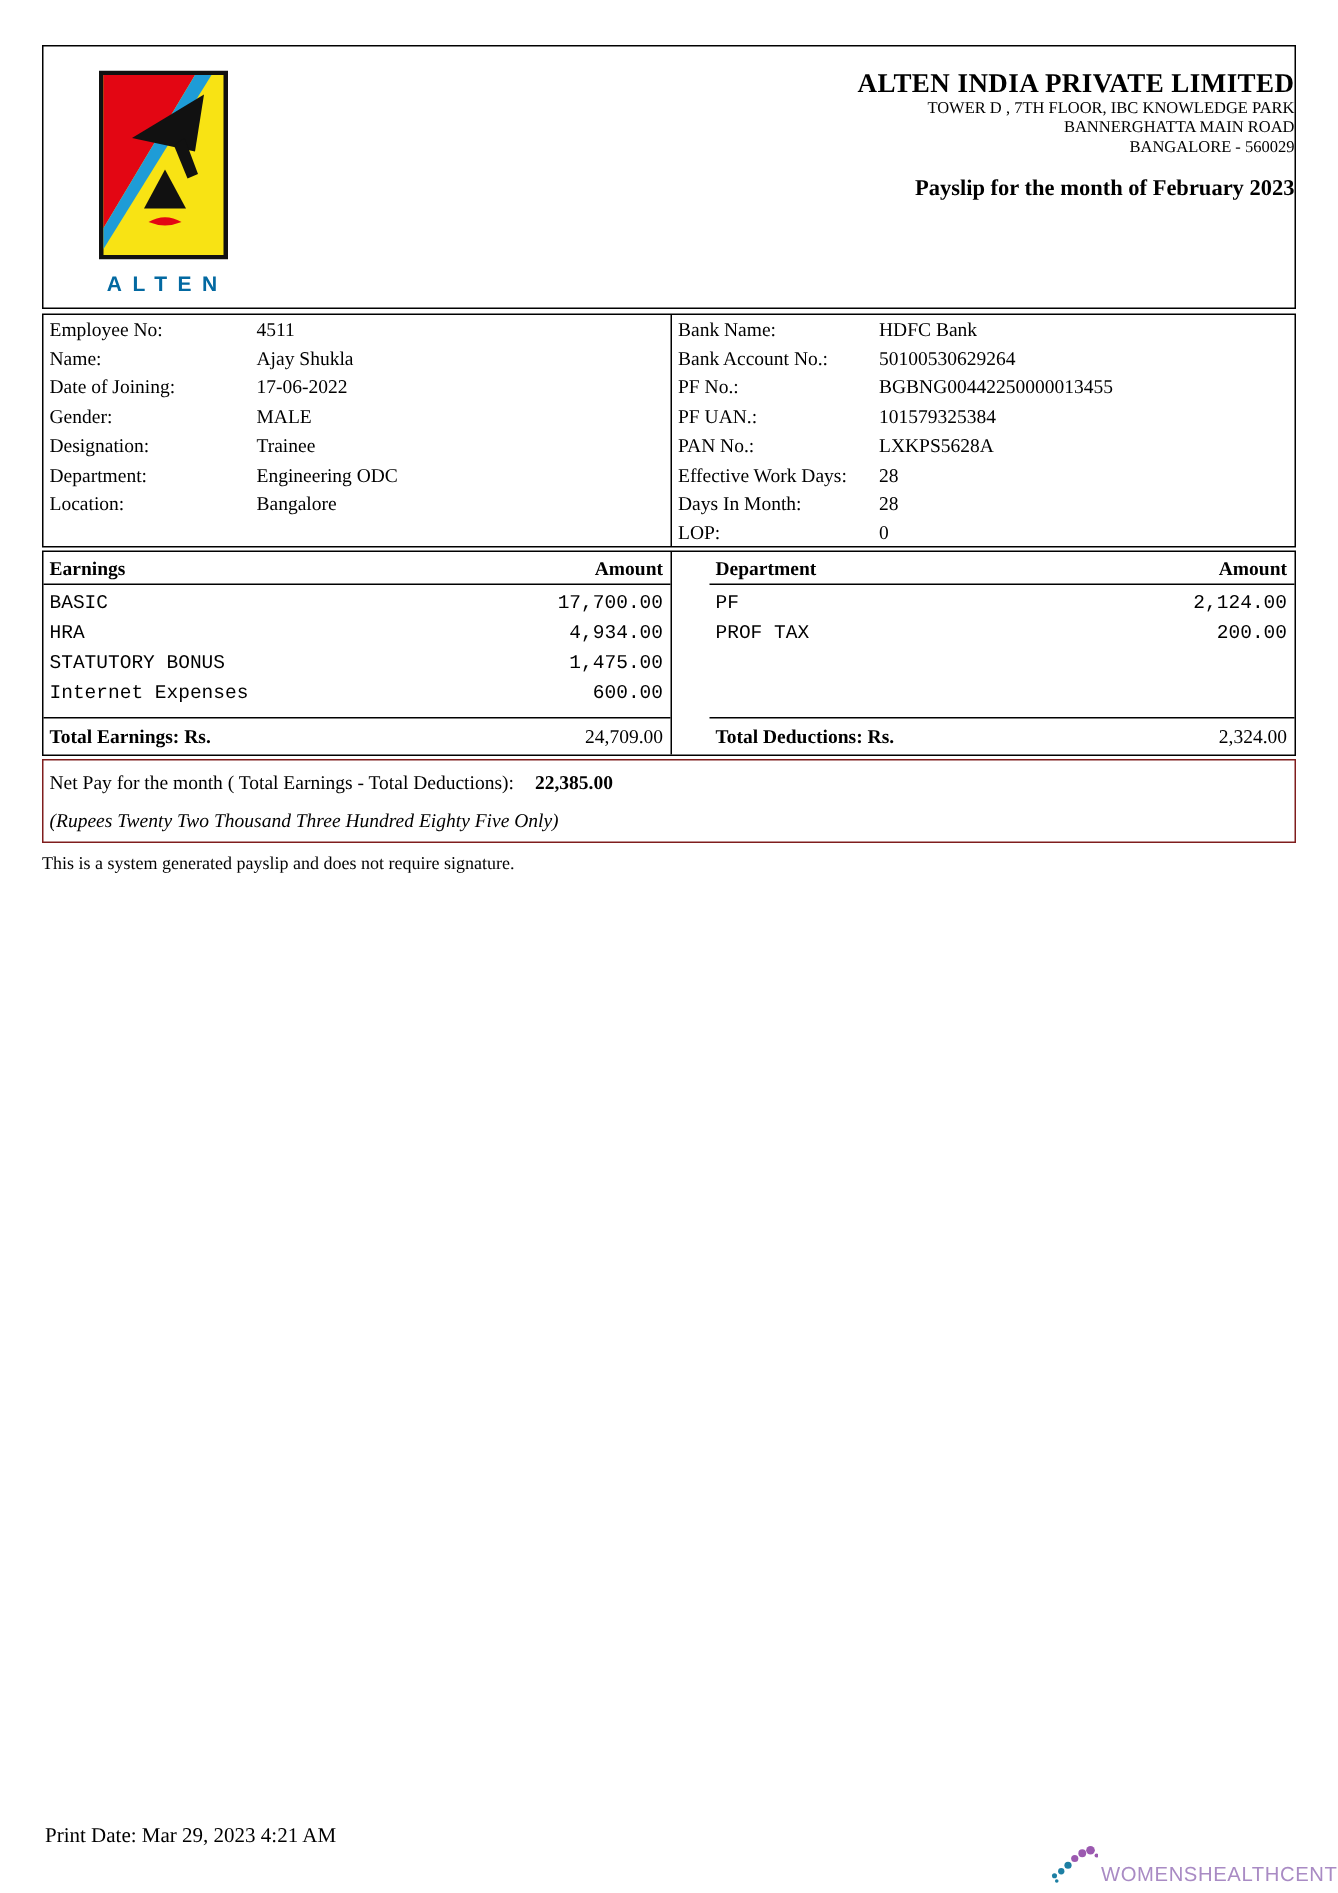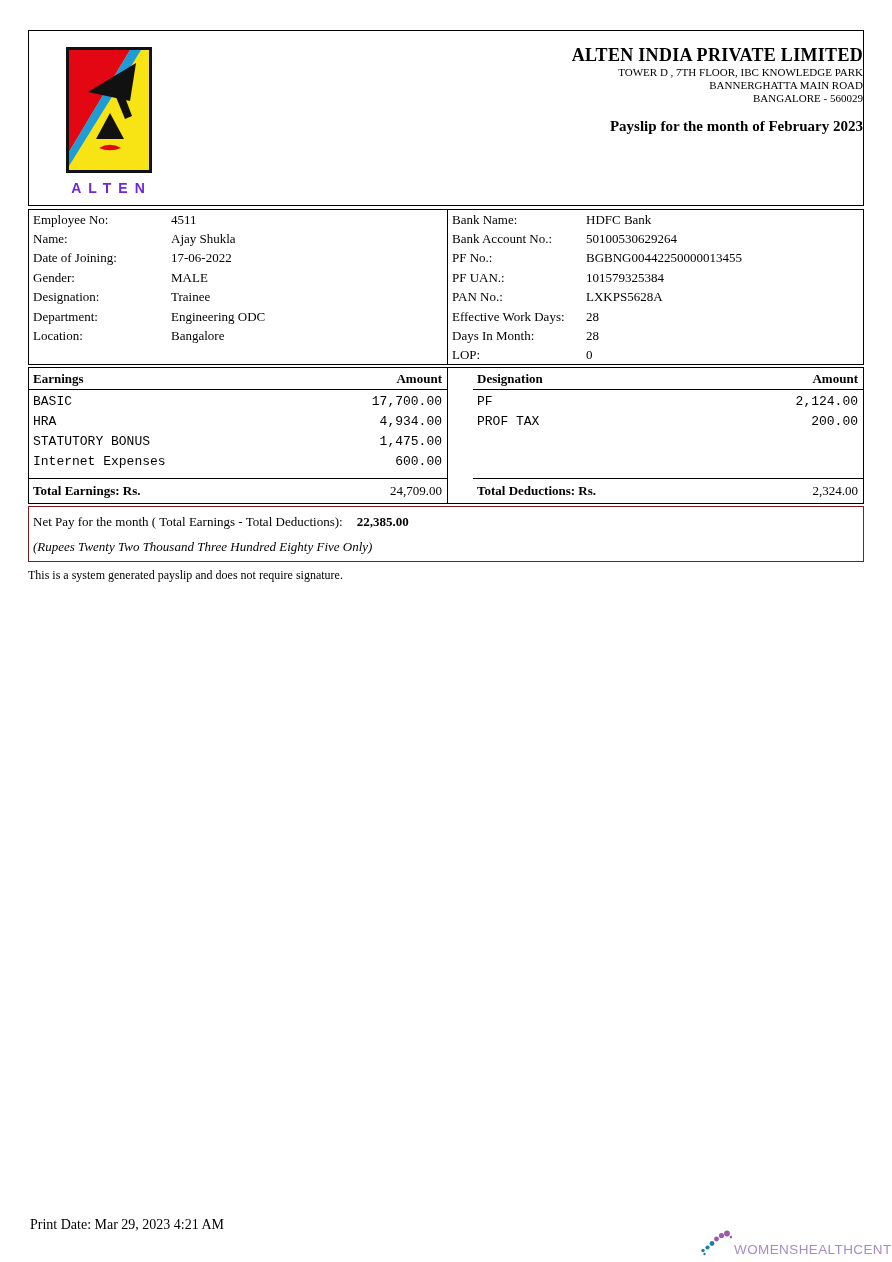--- a/index.html
+++ b/index.html
@@ -14,21 +14,21 @@
     overflow: hidden;
   }
   .doc { position: absolute; left: 28px; top: 30px; width: 836px; }
 
   
   .header-box { border: 1px solid #000; height: 176px; position: relative; }
   .logo-wrap { position: absolute; left: 36px; top: 16px; width: 88px; text-align: center; }
   .alten-word {
     font-family: "Liberation Sans", sans-serif;
     font-weight: bold; font-size: 14px; letter-spacing: 7px;
-    margin-top: 3px; padding-left: 5px; color: #6d28d9;
+    margin-top: 3px; padding-left: 5px; color: #0369a1;
   }
   .header-center { text-align: right; padding-top: 14px; }
   .company-name { font-size: 18px; font-weight: bold; letter-spacing: 0.3px; }
   .addr { font-size: 11px; line-height: 13px; }
   .payslip-title { font-size: 15px; font-weight: bold; margin-top: 13px; }
 
   
   .emp-box { border: 1px solid #000; margin-top: 3px; display: flex; height: 156px; }
   .emp-left  { width: 419px; border-right: 1px solid #000; }
   .emp-right { flex: 1; }
@@ -191,21 +191,21 @@
             <span>600.00</span>
           </div>
         </div>
         <div class="tbl-total">
           <span class="t-lbl">Total Earnings: Rs.</span>
           <span>24,709.00</span>
         </div>
       </div>
       <div class="tbl-right">
         <div class="tbl-head">
-          <span>Designation</span>
+          <span>Department</span>
           <span>Amount</span>
         </div>
         <div class="tbl-items">
           <div class="tbl-row">
             <span>PF</span>
             <span>2,124.00</span>
           </div>
           <div class="tbl-row">
             <span>PROF TAX</span>
             <span>200.00</span>

